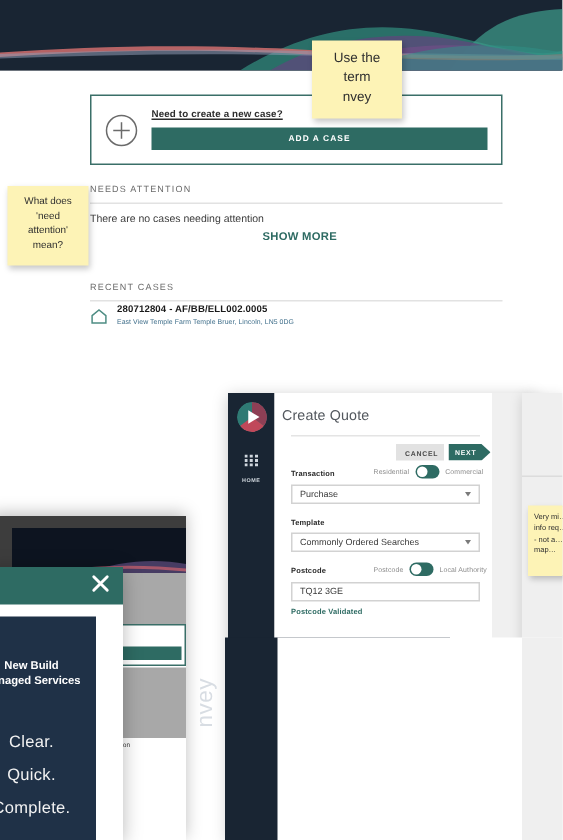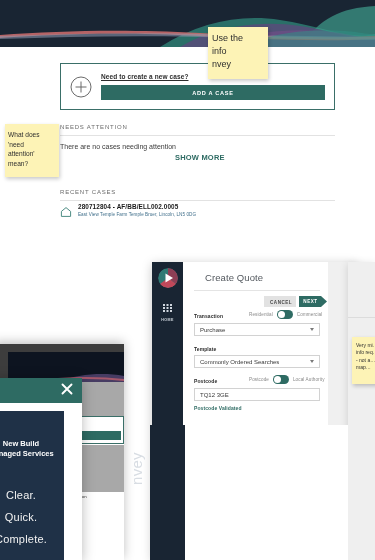--- a/index.html
+++ b/index.html
@@ -53,21 +53,21 @@
   .quote-win{
     position:absolute;left:152px;top:262px;width:205px;height:298px;
     background:#f0f0f0;box-shadow:0 2px 10px rgba(0,0,0,.22);
   }
   .qw-side{position:absolute;left:0;top:0;width:31px;height:298px;background:#192533;}
   .qw-logo{position:absolute;left:6px;top:6px;width:20px;height:20px;border-radius:50%;overflow:hidden;}
   .qw-nav{position:absolute;left:0;top:36px;width:31px;text-align:center;}
   .qw-grid{display:inline-block;width:9px;height:8px;}
   .qw-navlabel{display:block;font-size:3.6px;color:#cfd6dd;letter-spacing:.4px;font-weight:700;margin-top:2px;}
   .qw-body{position:absolute;left:31px;top:0;width:145px;height:298px;background:#fff;}
-  .qw-title{position:absolute;left:22px;top:10px;font-size:9.5px;color:#53585e;letter-spacing:.1px;}
+  .qw-title{position:absolute;left:5px;top:10px;font-size:9.5px;color:#53585e;letter-spacing:.1px;}
   .qw-titlerule{position:absolute;left:11px;top:28px;width:126px;height:1px;background:#e4e4e4;}
 
   .btn-cancel{
     position:absolute;left:81px;top:34px;width:32px;height:11px;line-height:11px;
     background:#e2e2e2;color:#4a4a4a;font-size:4.6px;font-weight:700;letter-spacing:.5px;
     text-align:center;border:0;font-family:inherit;cursor:pointer;
   }
   .btn-next-wrap{position:absolute;left:116px;top:34px;width:28px;height:11px;cursor:pointer;}
   .btn-next-wrap svg{position:absolute;inset:0;}
   .btn-next-wrap span{
@@ -125,21 +125,21 @@
   .rail{position:absolute;left:150px;top:425px;width:150px;height:135px;background:#192533;}
   .rail-word{position:absolute;left:-22px;top:60px;width:120px;font-size:15px;color:#d8dde3;
     transform:rotate(-90deg);transform-origin:left top;letter-spacing:.3px;}
   .rail-cover{position:absolute;left:185px;top:425px;width:190px;height:135px;background:#ffffff;}
   .rail-cover2{position:absolute;left:348px;top:425px;width:27px;height:135px;background:#efefef;}
 
   
   .note{
     position:absolute;background:#fdf3b6;
     box-shadow:1px 2px 4px rgba(0,0,0,.22);
-    text-align:left;color:#2f2f2f;box-sizing:border-box;
+    text-align:center;color:#2f2f2f;box-sizing:border-box;
   }
   .note-line{display:block;line-height:1.45;}
   #note-term{left:208px;top:27px;width:60px;height:52px;padding:5px 4px;font-size:9px;}
   #note-attn{left:5px;top:124px;width:54px;height:53px;padding:6px 3px;font-size:6.6px;}
   #note-min{left:352px;top:337px;width:40px;height:47px;padding:5px 4px;font-size:5px;text-align:left;}
 </style>
 </head>
 <body>
 
 <div class="stage">
@@ -311,21 +311,21 @@
   </div>
 
   <div class="rail">
     <div class="rail-word">nvey</div>
   </div>
   <div class="rail-cover"></div>
   <div class="rail-cover2"></div>
 
   <div class="note" id="note-term">
     <span class="note-line">Use the</span>
-    <span class="note-line">info</span>
+    <span class="note-line">term</span>
     <span class="note-line">nvey</span>
   </div>
 
   <div class="note" id="note-attn">
     <span class="note-line">What does</span>
     <span class="note-line">'need</span>
     <span class="note-line">attention'</span>
     <span class="note-line">mean?</span>
   </div>
 

